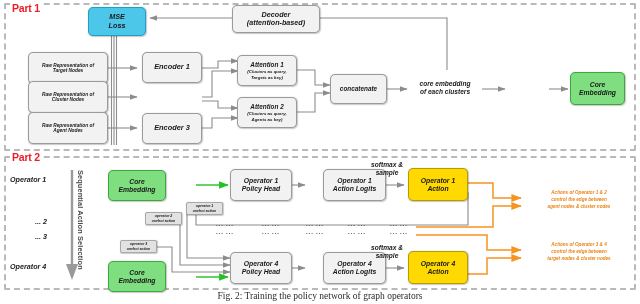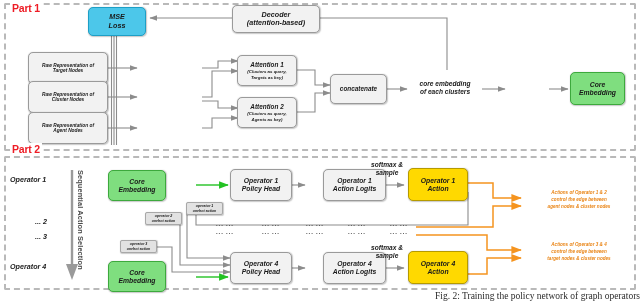--- a/index.html
+++ b/index.html
@@ -33,21 +33,21 @@
   .vlabel{position:absolute;font-style:normal;font-weight:bold;font-size:7.4px;color:#4a4a4a;
           writing-mode:vertical-rl;text-orientation:mixed;letter-spacing:0.1px;}
 
   .note{position:absolute;font-style:italic;font-weight:bold;font-size:4.6px;
         color:#e98415;line-height:1.5;text-align:center;}
 
   .dots{position:absolute;font-size:6px;color:#4a4a4a;letter-spacing:0.6px;font-weight:bold;}
 
   svg.wires{position:absolute;left:0;top:0;width:640px;height:304px;pointer-events:none;}
 
-  .caption{position:absolute;left:0;top:291px;width:640px;text-align:right;
+  .caption{position:absolute;left:0;top:291px;width:640px;text-align:center;
            font-family:"Liberation Serif","DejaVu Serif",serif;font-size:9.5px;color:#2b2b2b;}
 </style>
 </head>
 <body>
 
 <div id="root">
 
   <svg class="wires" viewBox="0 0 640 304">
     <defs>
       <marker id="ag" markerWidth="7" markerHeight="6" refX="6.4" refY="3" orient="auto">
@@ -141,20 +141,26 @@
   </div>
   <div class="box" style="left:28px;top:81px;width:80px;height:32px;font-size:4.8px;">
     <span>Raw Representation of</span>
     <span>Cluster Nodes</span>
   </div>
   <div class="box" style="left:28px;top:112px;width:80px;height:32px;font-size:4.8px;">
     <span>Raw Representation of</span>
     <span>Agent Nodes</span>
   </div>
 
+  <div class="box" style="left:142px;top:52px;width:60px;height:31px;font-size:7.4px;">
+    <span>Encoder 1</span>
+  </div>
+  <div class="box" style="left:142px;top:113px;width:60px;height:31px;font-size:7.4px;">
+    <span>Encoder 3</span>
+  </div>
 
   <div class="box" style="left:237px;top:55px;width:60px;height:31px;font-size:6.4px;">
     <span>Attention 1</span>
     <span class="sub">(Clusters as query,</span>
     <span class="sub">Targets as key)</span>
   </div>
   <div class="box" style="left:237px;top:97px;width:60px;height:31px;font-size:6.4px;">
     <span>Attention 2</span>
     <span class="sub">(Clusters as query,</span>
     <span class="sub">Agents as key)</span>
@@ -169,21 +175,21 @@
     <div>of each clusters</div>
   </div>
 
 
   <div class="box green" style="left:570px;top:72px;width:55px;height:33px;font-size:6.8px;">
     <span>Core</span>
     <span>Embedding</span>
   </div>
 
   <div class="part" id="part2"></div>
-  <div class="part-label" style="left:10px;top:143px;">Part 2</div>
+  <div class="part-label" style="left:10px;top:151px;">Part 2</div>
 
   <div class="plain" style="left:10px;top:176px;width:62px;font-size:7.2px;text-align:left;">Operator 1</div>
   <div class="plain" style="left:10px;top:218px;width:62px;font-size:7.2px;text-align:center;">... 2</div>
   <div class="plain" style="left:10px;top:233px;width:62px;font-size:7.2px;text-align:center;">... 3</div>
   <div class="plain" style="left:10px;top:263px;width:62px;font-size:7.2px;text-align:left;">Operator 4</div>
 
   <svg style="position:absolute;left:63px;top:170px;width:18px;height:112px;" viewBox="0 0 18 112">
     <path d="M9,0 L9,96" stroke="#9a9a9a" stroke-width="2.4" fill="none"></path>
     <path d="M3,94 L15,94 L9,110 Z" fill="#9a9a9a"></path>
   </svg>

